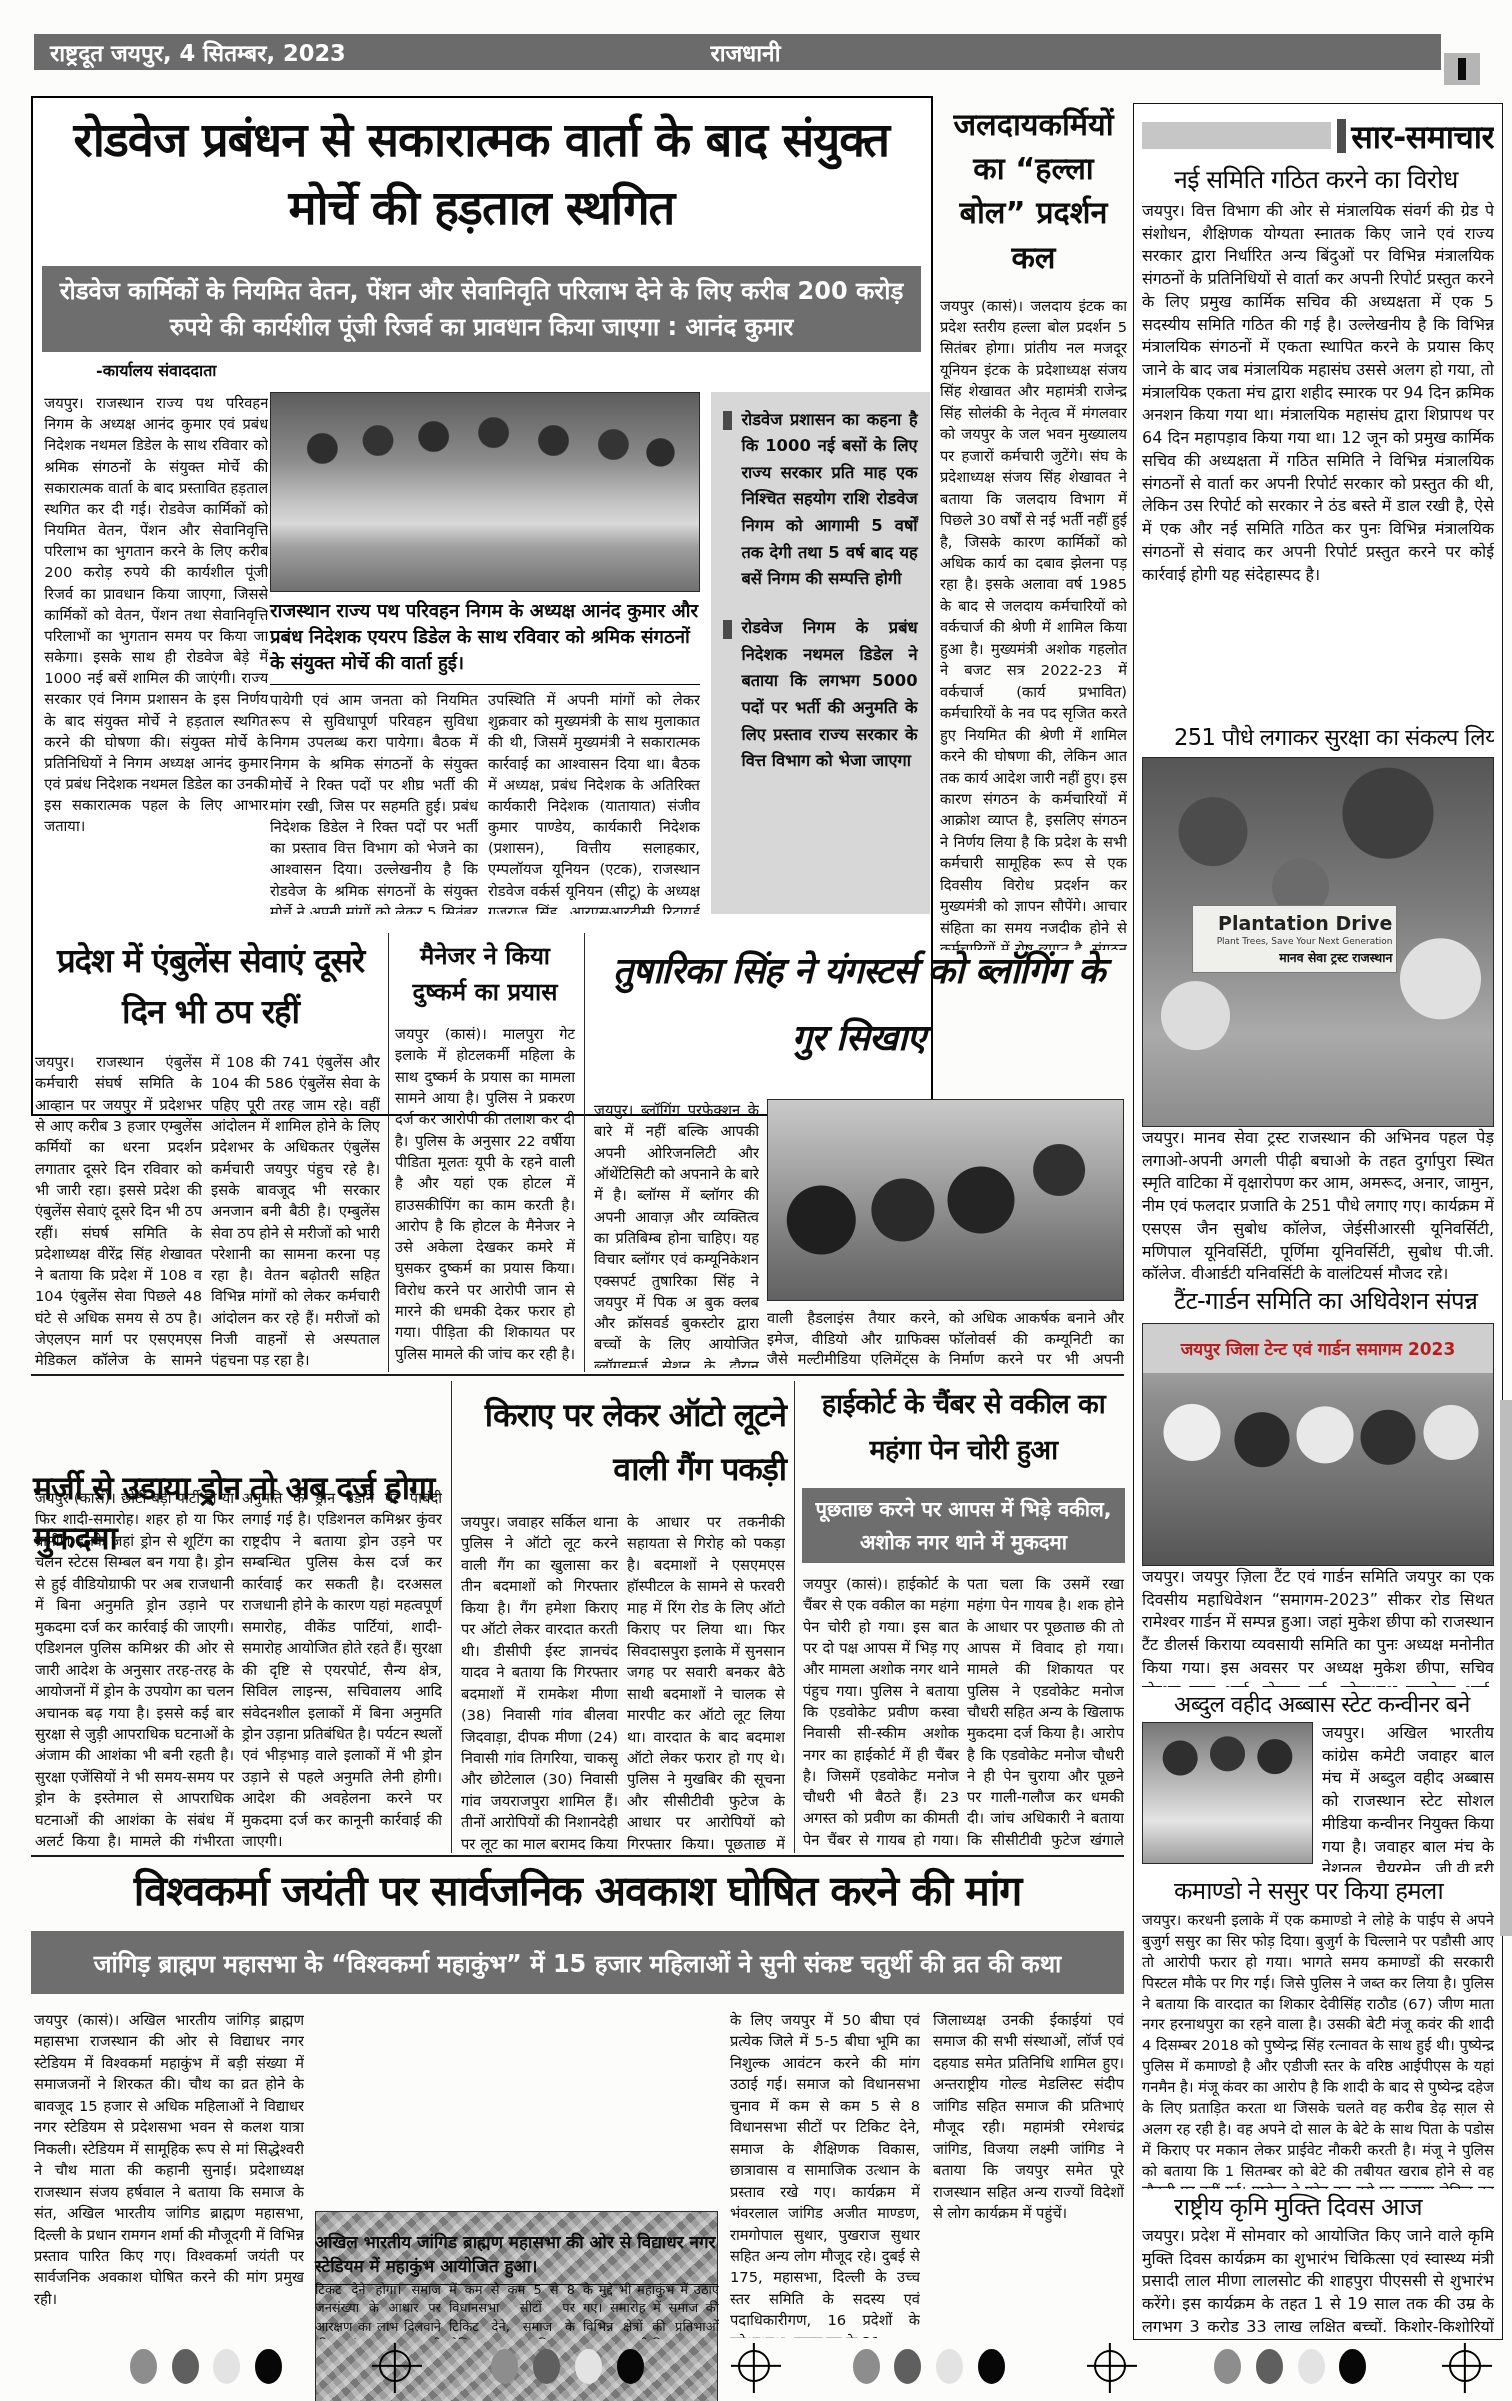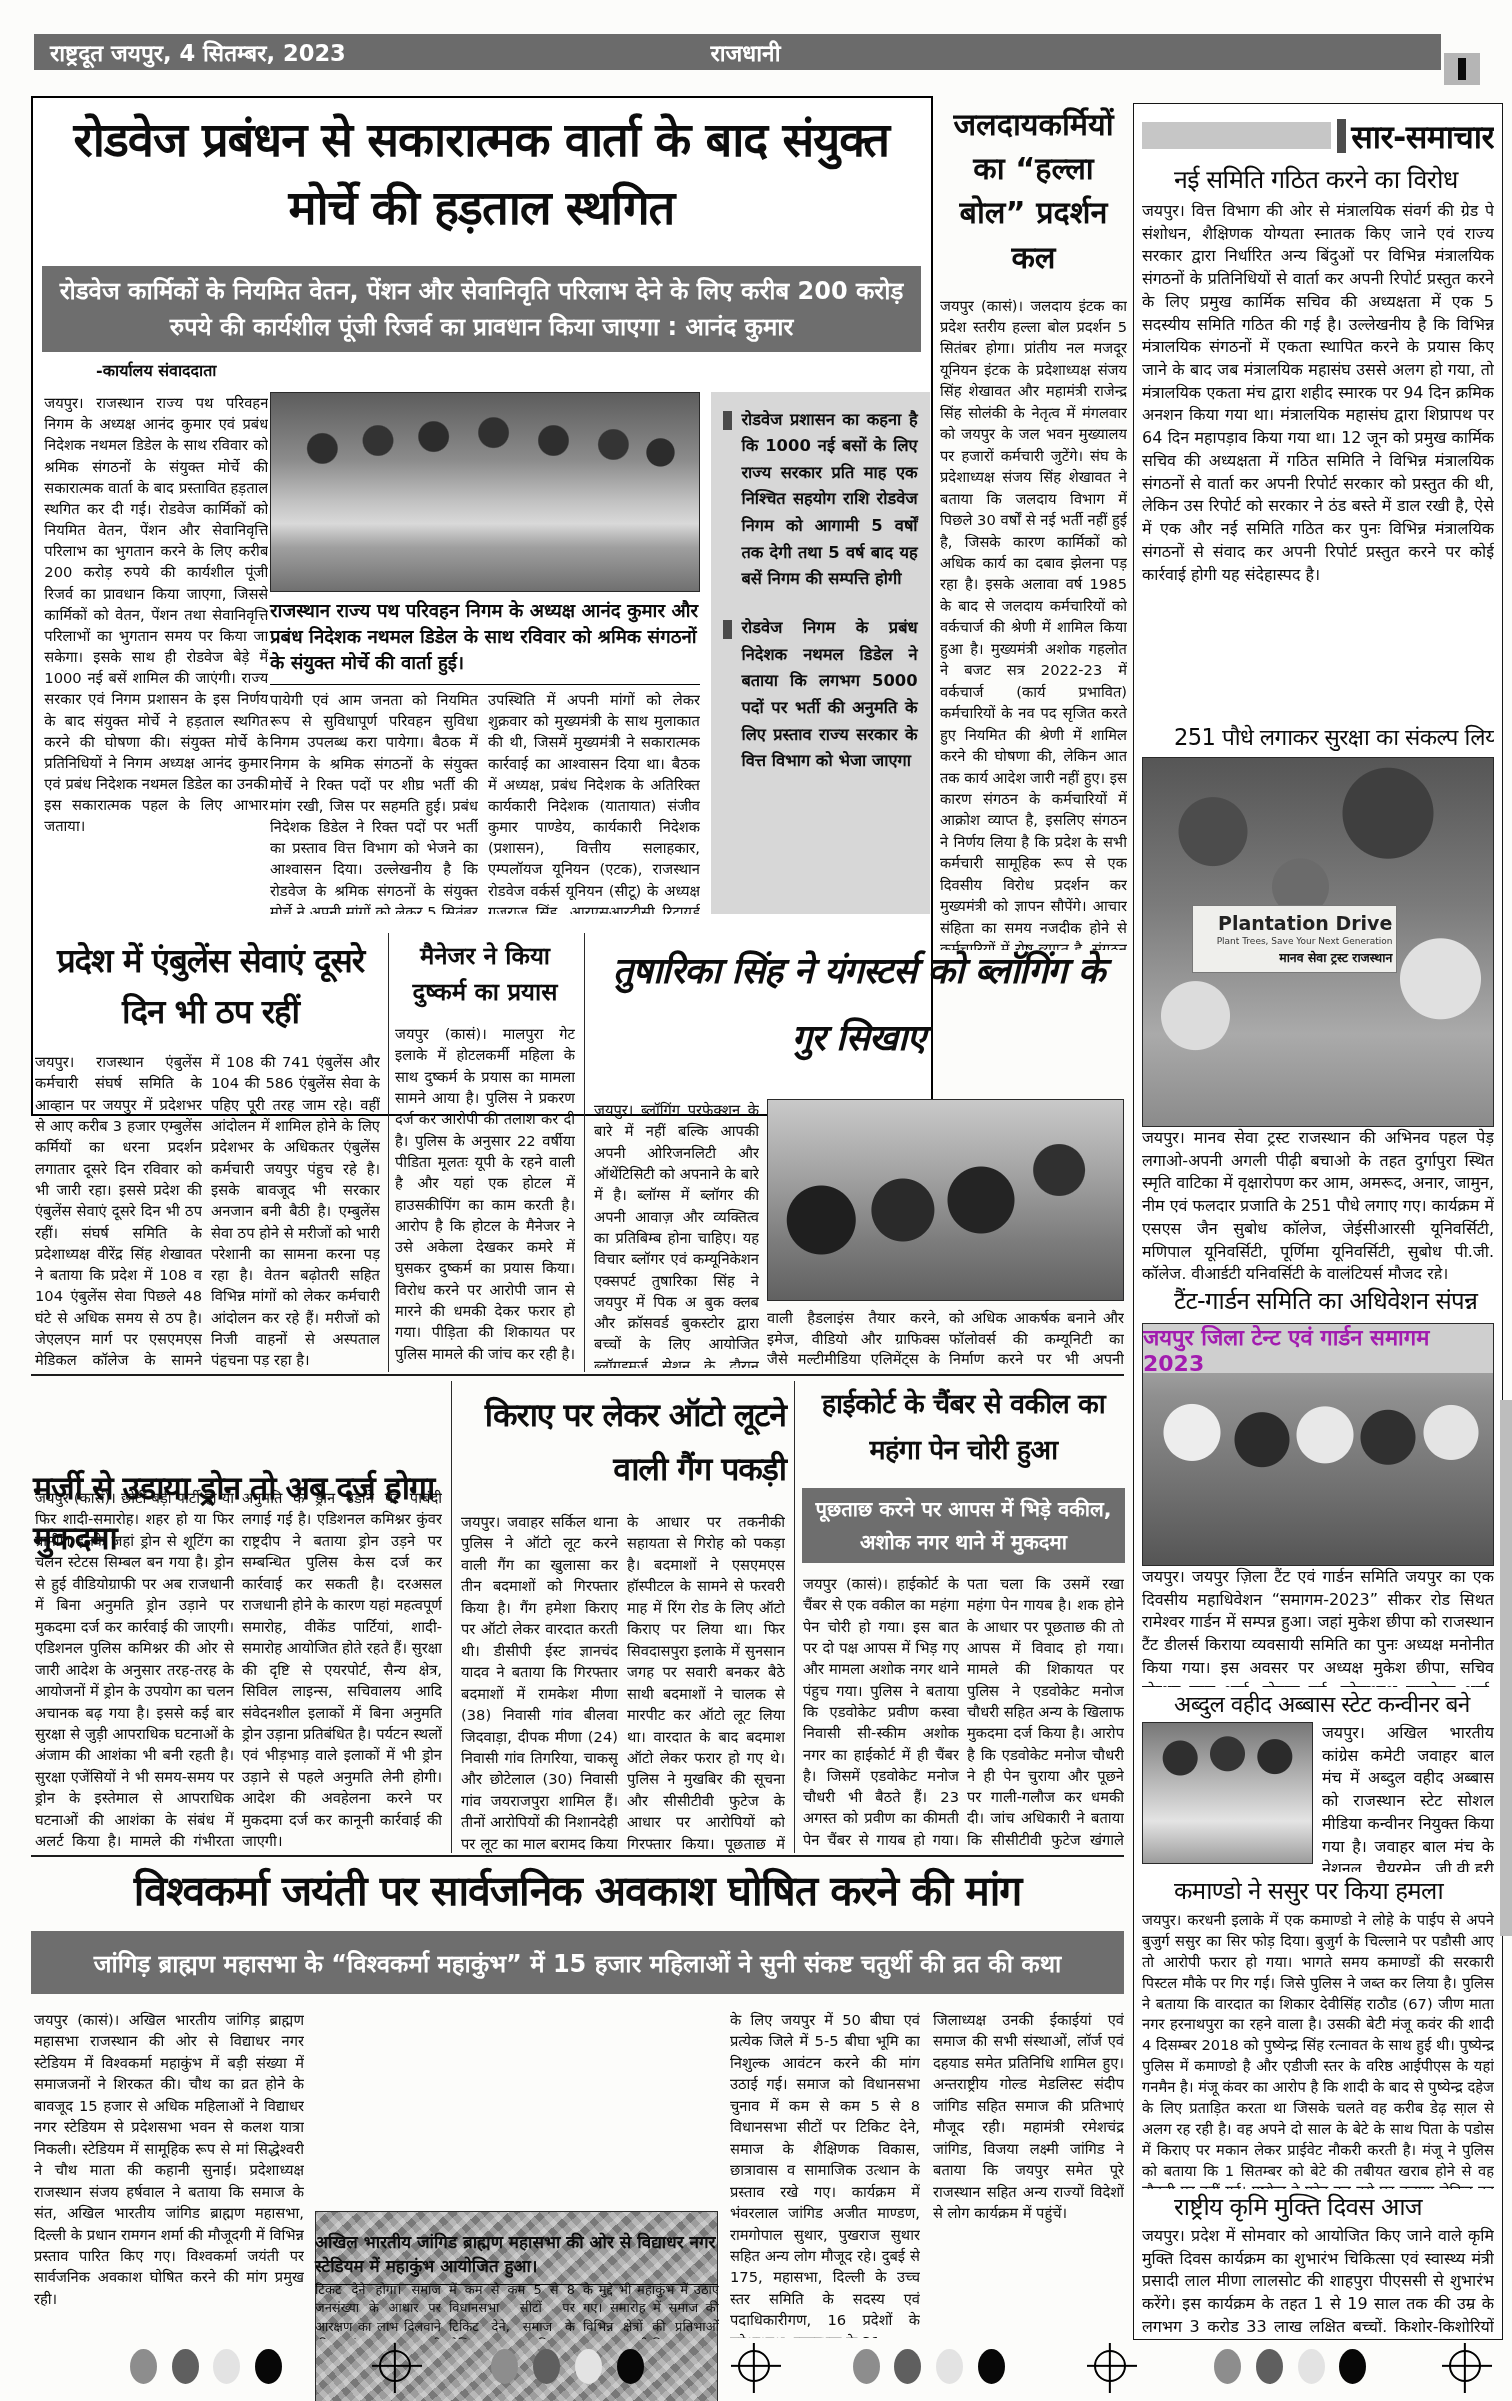--- a/index.html
+++ b/index.html
@@ -91,21 +91,21 @@
       linear-gradient(180deg,#c9c9c9 0%,#a5a5a5 35%,#7d7d7d 70%,#616161 100%);}
   .ph-crowd{background:
       repeating-linear-gradient(48deg, rgba(255,255,255,.28) 0 5.6px, rgba(0,0,0,0) 5.6px 12.4px),
       repeating-linear-gradient(-42deg, #9c9c9c 0 7.3px, #787878 7.3px 14.7px, #b5b5b5 14.7px 20.3px);}
   .ph-banner{position:absolute;left:14%;top:40%;width:56%;background:#efefec;border:1.1px solid #777;
              text-align:right;padding:5.6px 3.4px;}
   .ph-banner .b1{font-size:19px;font-weight:bold;color:#222;}
   .ph-banner .b2{font-size:9px;color:#333;margin-top:2.3px;}
   .ph-banner .b3{font-size:12.4px;font-weight:bold;color:#111;margin-top:3.4px;}
   .tent-banner{position:absolute;left:0;top:0;width:100%;height:49px;background:#cfcfcf;
-               display:flex;align-items:center;justify-content:center;font-size:22px;font-weight:bold;color:#a21caf;}
+               display:flex;align-items:center;justify-content:center;font-size:17px;font-weight:bold;color:#b91c1c;}
 
   
   .amb-h{left:33px;top:935px;width:355px;height:111px;font-size:33px;line-height:1.55;font-weight:bold;text-align:center;letter-spacing:-1.1px;}
   .amb-c1{left:35px;top:1051px;width:167px;height:316px;font-size:14.7px;line-height:1.45;}
   .amb-c2{left:211px;top:1051px;width:169px;height:316px;font-size:14.7px;line-height:1.45;}
   .mgr-h{left:395px;top:938px;width:180px;height:77px;font-size:24px;line-height:1.5;font-weight:bold;text-align:center;}
   .mgr-b{left:395px;top:1023px;width:180px;height:343px;font-size:14.7px;line-height:1.45;}
   .blog-h{left:593px;top:938px;width:531px;height:154px;font-size:36px;line-height:1.85;font-weight:bold;
           font-style:italic;text-align:center;letter-spacing:-1.1px;}
   .blog-lead{left:594px;top:1099px;width:165px;height:269px;font-size:14.7px;line-height:1.45;}
@@ -164,21 +164,21 @@
   <div class="abs pagemark">
       <span></span>
     </div>
 
   <div class="abs roadbox">
     <div class="abs road-headline">रोडवेज प्रबंधन से सकारात्मक वार्ता के बाद संयुक्त मोर्चे की हड़ताल स्थगित</div>
     <div class="abs graystrip road-strip">रोडवेज कार्मिकों के नियमित वेतन, पेंशन और सेवानिवृति परिलाभ देने के लिए करीब 200 करोड़ रुपये की कार्यशील पूंजी रिजर्व का प्रावधान किया जाएगा : आनंद कुमार</div>
     <div class="abs road-byline">-कार्यालय संवाददाता</div>
     <div class="abs road-colL jtxt clip">जयपुर। राजस्थान राज्य पथ परिवहन निगम के अध्यक्ष आनंद कुमार एवं प्रबंध निदेशक नथमल डिडेल के साथ रविवार को श्रमिक संगठनों के संयुक्त मोर्चे की सकारात्मक वार्ता के बाद प्रस्तावित हड़ताल स्थगित कर दी गई। रोडवेज कार्मिकों को नियमित वेतन, पेंशन और सेवानिवृत्ति परिलाभ का भुगतान करने के लिए करीब 200 करोड़ रुपये की कार्यशील पूंजी रिजर्व का प्रावधान किया जाएगा, जिससे कार्मिकों को वेतन, पेंशन तथा सेवानिवृत्ति परिलाभों का भुगतान समय पर किया जा सकेगा। इसके साथ ही रोडवेज बेड़े में 1000 नई बसें शामिल की जाएंगी। राज्य सरकार एवं निगम प्रशासन के इस निर्णय के बाद संयुक्त मोर्चे ने हड़ताल स्थगित करने की घोषणा की। संयुक्त मोर्चे के प्रतिनिधियों ने निगम अध्यक्ष आनंद कुमार एवं प्रबंध निदेशक नथमल डिडेल का उनकी इस सकारात्मक पहल के लिए आभार जताया।</div>
     <div class="abs road-photo photo ph-meeting"></div>
-    <div class="abs road-caption">राजस्थान राज्य पथ परिवहन निगम के अध्यक्ष आनंद कुमार और प्रबंध निदेशक नथमल डिडेल के साथ रविवार को श्रमिक संगठनों के संयुक्त मोर्चे की वार्ता हुई।</div>
+    <div class="abs road-caption">राजस्थान राज्य पथ परिवहन निगम के अध्यक्ष आनंद कुमार और प्रबंध निदेशक एयरप डिडेल के साथ रविवार को श्रमिक संगठनों के संयुक्त मोर्चे की वार्ता हुई।</div>
     <div class="abs road-colM jtxt clip">पायेगी एवं आम जनता को नियमित रूप से सुविधापूर्ण परिवहन सुविधा निगम उपलब्ध करा पायेगा। बैठक में निगम के श्रमिक संगठनों के संयुक्त मोर्चे ने रिक्त पदों पर शीघ्र भर्ती की मांग रखी, जिस पर सहमति हुई। प्रबंध निदेशक डिडेल ने रिक्त पदों पर भर्ती का प्रस्ताव वित्त विभाग को भेजने का आश्वासन दिया। उल्लेखनीय है कि रोडवेज के श्रमिक संगठनों के संयुक्त मोर्चे ने अपनी मांगों को लेकर 5 सितंबर से हड़ताल का आह्वान किया था।</div>
     <div class="abs road-colR jtxt clip">उपस्थिति में अपनी मांगों को लेकर शुक्रवार को मुख्यमंत्री के साथ मुलाकात की थी, जिसमें मुख्यमंत्री ने सकारात्मक कार्रवाई का आश्वासन दिया था। बैठक में अध्यक्ष, प्रबंध निदेशक के अतिरिक्त कार्यकारी निदेशक (यातायात) संजीव कुमार पाण्डेय, कार्यकारी निदेशक (प्रशासन), वित्तीय सलाहकार, एम्पलॉयज यूनियन (एटक), राजस्थान रोडवेज वर्कर्स यूनियन (सीटू) के अध्यक्ष गजराज सिंह, आरएसआरटीसी रिटायर्ड एम्पलॉयज एसोसिएशन के महासचिव, सेवानिवृत्त कर्मचारी समिति के कार्यकारी अध्यक्ष रामगोपाल पारीक एवं संयुक्त मोर्चे के घटक संगठनों के प्रतिनिधि मौजूद रहे।</div>
     <div class="abs road-panel clip">
       <div class="bullet-item">
         <div class="sq"></div>
         <div class="tx">रोडवेज प्रशासन का कहना है कि 1000 नई बसों के लिए राज्य सरकार प्रति माह एक निश्चित सहयोग राशि रोडवेज निगम को आगामी 5 वर्षों तक देगी तथा 5 वर्ष बाद यह बसें निगम की सम्पत्ति होगी</div>
       </div>
       <div class="bullet-item">
         <div class="sq"></div>
         <div class="tx">रोडवेज निगम के प्रबंध निदेशक नथमल डिडेल ने बताया कि लगभग 5000 पदों पर भर्ती की अनुमति के लिए प्रस्ताव राज्य सरकार के वित्त विभाग को भेजा जाएगा</div>

